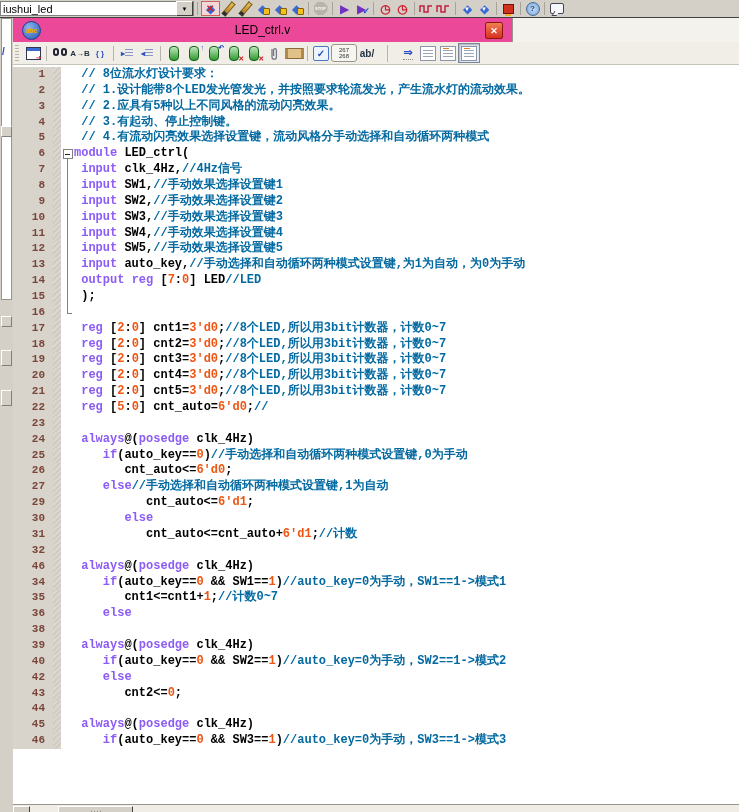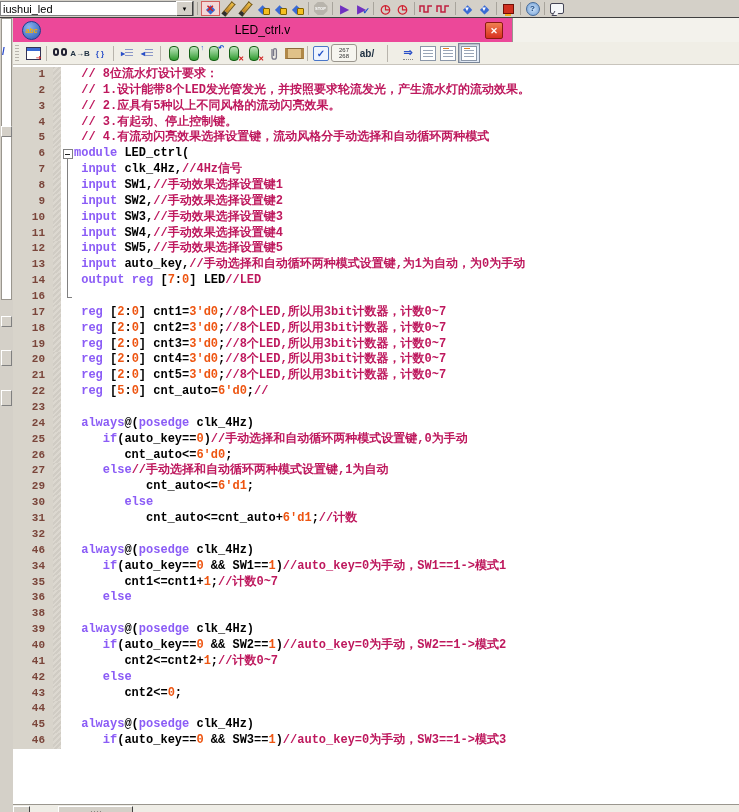--- a/index.html
+++ b/index.html
@@ -76,21 +76,21 @@
   .fold-start{background:linear-gradient(#808080,#808080) no-repeat 6px 13px/1px 4px;}
   .fold-start::before{content:"";position:absolute;left:1.5px;top:3px;width:8px;height:8px;border:1px solid #808080;background:#fff;}
   .fold-start::after{content:"";position:absolute;left:4px;top:7.5px;width:5px;height:1px;background:#202020;}
   .fold-mid::before{content:"";position:absolute;left:6px;top:0;bottom:0;width:1px;background:#808080;}
   .fold-end::before{content:"";position:absolute;left:6px;top:0;height:8px;width:1px;background:#808080;}
   .fold-end::after{content:"";position:absolute;left:6px;top:8px;width:5px;height:1px;background:#808080;}
   .codecell{flex:1;overflow:hidden;color:#000;}
   .tok-k{color:#8b5cf6;}
   .tok-p{color:#000;}
   .tok-n{color:#ee5511;}
-  .tok-c{color:#be185d;}
+  .tok-c{color:#0369a1;}
   
   #hscroll{position:absolute;left:13px;top:804px;width:726px;height:16px;background:#efede6;border-top:1px solid #9a968e;}
   .sb-btn{position:absolute;left:0;top:1px;width:17px;height:15px;background:#d4d0c8;border:1px solid;border-color:#fff #404040 #404040 #fff;box-sizing:border-box;display:flex;align-items:center;justify-content:center;font-size:6px;color:#222;}
   .sb-thumb{position:absolute;left:45px;top:1px;width:75px;height:15px;background:#d4d0c8;border:1px solid;border-color:#fff #404040 #404040 #fff;box-sizing:border-box;display:flex;align-items:center;justify-content:center;}
   .sb-grip{width:10px;height:5px;background:repeating-linear-gradient(90deg,#8a8680 0 1px,transparent 1px 3px);}
 </style>
 </head>
 <body>
 
 <div id="app">
@@ -282,20 +282,21 @@
         <div class="line-row"><span class="lnum">5</span><span class="selmargin"></span><span class="fold-cell"></span><span class="codecell"><span class="tok-c"> // 4.有流动闪亮效果选择设置键，流动风格分手动选择和自动循环两种模式</span></span></div>
         <div class="line-row"><span class="lnum">6</span><span class="selmargin"></span><span class="fold-cell fold-start"></span><span class="codecell"><span class="tok-k">module</span><span class="tok-p"> LED_ctrl(</span></span></div>
         <div class="line-row"><span class="lnum">7</span><span class="selmargin"></span><span class="fold-cell fold-mid"></span><span class="codecell"><span class="tok-p"> </span><span class="tok-k">input</span><span class="tok-p"> clk_4Hz,</span><span class="tok-c">//4Hz信号</span></span></div>
         <div class="line-row"><span class="lnum">8</span><span class="selmargin"></span><span class="fold-cell fold-mid"></span><span class="codecell"><span class="tok-p"> </span><span class="tok-k">input</span><span class="tok-p"> SW1,</span><span class="tok-c">//手动效果选择设置键1</span></span></div>
         <div class="line-row"><span class="lnum">9</span><span class="selmargin"></span><span class="fold-cell fold-mid"></span><span class="codecell"><span class="tok-p"> </span><span class="tok-k">input</span><span class="tok-p"> SW2,</span><span class="tok-c">//手动效果选择设置键2</span></span></div>
         <div class="line-row"><span class="lnum">10</span><span class="selmargin"></span><span class="fold-cell fold-mid"></span><span class="codecell"><span class="tok-p"> </span><span class="tok-k">input</span><span class="tok-p"> SW3,</span><span class="tok-c">//手动效果选择设置键3</span></span></div>
         <div class="line-row"><span class="lnum">11</span><span class="selmargin"></span><span class="fold-cell fold-mid"></span><span class="codecell"><span class="tok-p"> </span><span class="tok-k">input</span><span class="tok-p"> SW4,</span><span class="tok-c">//手动效果选择设置键4</span></span></div>
         <div class="line-row"><span class="lnum">12</span><span class="selmargin"></span><span class="fold-cell fold-mid"></span><span class="codecell"><span class="tok-p"> </span><span class="tok-k">input</span><span class="tok-p"> SW5,</span><span class="tok-c">//手动效果选择设置键5</span></span></div>
         <div class="line-row"><span class="lnum">13</span><span class="selmargin"></span><span class="fold-cell fold-mid"></span><span class="codecell"><span class="tok-p"> </span><span class="tok-k">input</span><span class="tok-p"> auto_key,</span><span class="tok-c">//手动选择和自动循环两种模式设置键,为1为自动，为0为手动</span></span></div>
         <div class="line-row"><span class="lnum">14</span><span class="selmargin"></span><span class="fold-cell fold-mid"></span><span class="codecell"><span class="tok-p"> </span><span class="tok-k">output</span><span class="tok-p"> </span><span class="tok-k">reg</span><span class="tok-p"> [</span><span class="tok-n">7</span><span class="tok-p">:</span><span class="tok-n">0</span><span class="tok-p">] LED</span><span class="tok-c">//LED</span></span></div>
+        <div class="line-row"><span class="lnum">15</span><span class="selmargin"></span><span class="fold-cell fold-mid"></span><span class="codecell"><span class="tok-p"> );</span></span></div>
         <div class="line-row"><span class="lnum">16</span><span class="selmargin"></span><span class="fold-cell fold-end"></span><span class="codecell"></span></div>
         <div class="line-row"><span class="lnum">17</span><span class="selmargin"></span><span class="fold-cell"></span><span class="codecell"><span class="tok-p"> </span><span class="tok-k">reg</span><span class="tok-p"> [</span><span class="tok-n">2</span><span class="tok-p">:</span><span class="tok-n">0</span><span class="tok-p">] cnt1=</span><span class="tok-n">3'd0</span><span class="tok-p">;</span><span class="tok-c">//8个LED,所以用3bit计数器，计数0~7</span></span></div>
         <div class="line-row"><span class="lnum">18</span><span class="selmargin"></span><span class="fold-cell"></span><span class="codecell"><span class="tok-p"> </span><span class="tok-k">reg</span><span class="tok-p"> [</span><span class="tok-n">2</span><span class="tok-p">:</span><span class="tok-n">0</span><span class="tok-p">] cnt2=</span><span class="tok-n">3'd0</span><span class="tok-p">;</span><span class="tok-c">//8个LED,所以用3bit计数器，计数0~7</span></span></div>
         <div class="line-row"><span class="lnum">19</span><span class="selmargin"></span><span class="fold-cell"></span><span class="codecell"><span class="tok-p"> </span><span class="tok-k">reg</span><span class="tok-p"> [</span><span class="tok-n">2</span><span class="tok-p">:</span><span class="tok-n">0</span><span class="tok-p">] cnt3=</span><span class="tok-n">3'd0</span><span class="tok-p">;</span><span class="tok-c">//8个LED,所以用3bit计数器，计数0~7</span></span></div>
         <div class="line-row"><span class="lnum">20</span><span class="selmargin"></span><span class="fold-cell"></span><span class="codecell"><span class="tok-p"> </span><span class="tok-k">reg</span><span class="tok-p"> [</span><span class="tok-n">2</span><span class="tok-p">:</span><span class="tok-n">0</span><span class="tok-p">] cnt4=</span><span class="tok-n">3'd0</span><span class="tok-p">;</span><span class="tok-c">//8个LED,所以用3bit计数器，计数0~7</span></span></div>
         <div class="line-row"><span class="lnum">21</span><span class="selmargin"></span><span class="fold-cell"></span><span class="codecell"><span class="tok-p"> </span><span class="tok-k">reg</span><span class="tok-p"> [</span><span class="tok-n">2</span><span class="tok-p">:</span><span class="tok-n">0</span><span class="tok-p">] cnt5=</span><span class="tok-n">3'd0</span><span class="tok-p">;</span><span class="tok-c">//8个LED,所以用3bit计数器，计数0~7</span></span></div>
         <div class="line-row"><span class="lnum">22</span><span class="selmargin"></span><span class="fold-cell"></span><span class="codecell"><span class="tok-p"> </span><span class="tok-k">reg</span><span class="tok-p"> [</span><span class="tok-n">5</span><span class="tok-p">:</span><span class="tok-n">0</span><span class="tok-p">] cnt_auto=</span><span class="tok-n">6'd0</span><span class="tok-p">;</span><span class="tok-c">//</span></span></div>
         <div class="line-row"><span class="lnum">23</span><span class="selmargin"></span><span class="fold-cell"></span><span class="codecell"></span></div>
         <div class="line-row"><span class="lnum">24</span><span class="selmargin"></span><span class="fold-cell"></span><span class="codecell"><span class="tok-p"> </span><span class="tok-k">always</span><span class="tok-p">@(</span><span class="tok-k">posedge</span><span class="tok-p"> clk_4Hz)</span></span></div>
         <div class="line-row"><span class="lnum">25</span><span class="selmargin"></span><span class="fold-cell"></span><span class="codecell"><span class="tok-p">    </span><span class="tok-k">if</span><span class="tok-p">(auto_key==</span><span class="tok-n">0</span><span class="tok-p">)</span><span class="tok-c">//手动选择和自动循环两种模式设置键,0为手动</span></span></div>
@@ -305,21 +306,20 @@
         <div class="line-row"><span class="lnum">30</span><span class="selmargin"></span><span class="fold-cell"></span><span class="codecell"><span class="tok-p">       </span><span class="tok-k">else</span></span></div>
         <div class="line-row"><span class="lnum">31</span><span class="selmargin"></span><span class="fold-cell"></span><span class="codecell"><span class="tok-p">          cnt_auto&lt;=cnt_auto+</span><span class="tok-n">6'd1</span><span class="tok-p">;</span><span class="tok-c">//计数</span></span></div>
         <div class="line-row"><span class="lnum">32</span><span class="selmargin"></span><span class="fold-cell"></span><span class="codecell"></span></div>
         <div class="line-row"><span class="lnum">46</span><span class="selmargin"></span><span class="fold-cell"></span><span class="codecell"><span class="tok-p"> </span><span class="tok-k">always</span><span class="tok-p">@(</span><span class="tok-k">posedge</span><span class="tok-p"> clk_4Hz)</span></span></div>
         <div class="line-row"><span class="lnum">34</span><span class="selmargin"></span><span class="fold-cell"></span><span class="codecell"><span class="tok-p">    </span><span class="tok-k">if</span><span class="tok-p">(auto_key==</span><span class="tok-n">0</span><span class="tok-p"> &amp;&amp; SW1==</span><span class="tok-n">1</span><span class="tok-p">)</span><span class="tok-c">//auto_key=0为手动，SW1==1-&gt;模式1</span></span></div>
         <div class="line-row"><span class="lnum">35</span><span class="selmargin"></span><span class="fold-cell"></span><span class="codecell"><span class="tok-p">       cnt1&lt;=cnt1+</span><span class="tok-n">1</span><span class="tok-p">;</span><span class="tok-c">//计数0~7</span></span></div>
         <div class="line-row"><span class="lnum">36</span><span class="selmargin"></span><span class="fold-cell"></span><span class="codecell"><span class="tok-p">    </span><span class="tok-k">else</span></span></div>
         <div class="line-row"><span class="lnum">38</span><span class="selmargin"></span><span class="fold-cell"></span><span class="codecell"></span></div>
         <div class="line-row"><span class="lnum">39</span><span class="selmargin"></span><span class="fold-cell"></span><span class="codecell"><span class="tok-p"> </span><span class="tok-k">always</span><span class="tok-p">@(</span><span class="tok-k">posedge</span><span class="tok-p"> clk_4Hz)</span></span></div>
         <div class="line-row"><span class="lnum">40</span><span class="selmargin"></span><span class="fold-cell"></span><span class="codecell"><span class="tok-p">    </span><span class="tok-k">if</span><span class="tok-p">(auto_key==</span><span class="tok-n">0</span><span class="tok-p"> &amp;&amp; SW2==</span><span class="tok-n">1</span><span class="tok-p">)</span><span class="tok-c">//auto_key=0为手动，SW2==1-&gt;模式2</span></span></div>
-        <div class="line-row"><span class="lnum">41</span><span class="selmargin"></span><span class="fold-cell"></span><span class="codecell"><span class="tok-p">       cnt2&lt;=cnt2+</span><span class="tok-n">1</span><span class="tok-p">;</span><span class="tok-c">//计数0~7</span></span></div>
         <div class="line-row"><span class="lnum">42</span><span class="selmargin"></span><span class="fold-cell"></span><span class="codecell"><span class="tok-p">    </span><span class="tok-k">else</span></span></div>
         <div class="line-row"><span class="lnum">43</span><span class="selmargin"></span><span class="fold-cell"></span><span class="codecell"><span class="tok-p">       cnt2&lt;=</span><span class="tok-n">0</span><span class="tok-p">;</span></span></div>
         <div class="line-row"><span class="lnum">44</span><span class="selmargin"></span><span class="fold-cell"></span><span class="codecell"></span></div>
         <div class="line-row"><span class="lnum">45</span><span class="selmargin"></span><span class="fold-cell"></span><span class="codecell"><span class="tok-p"> </span><span class="tok-k">always</span><span class="tok-p">@(</span><span class="tok-k">posedge</span><span class="tok-p"> clk_4Hz)</span></span></div>
         <div class="line-row"><span class="lnum">46</span><span class="selmargin"></span><span class="fold-cell"></span><span class="codecell"><span class="tok-p">    </span><span class="tok-k">if</span><span class="tok-p">(auto_key==</span><span class="tok-n">0</span><span class="tok-p"> &amp;&amp; SW3==</span><span class="tok-n">1</span><span class="tok-p">)</span><span class="tok-c">//auto_key=0为手动，SW3==1-&gt;模式3</span></span></div>
       </div>
   </div>
 
   <div id="hscroll">
     <span class="sb-btn">◀</span>

